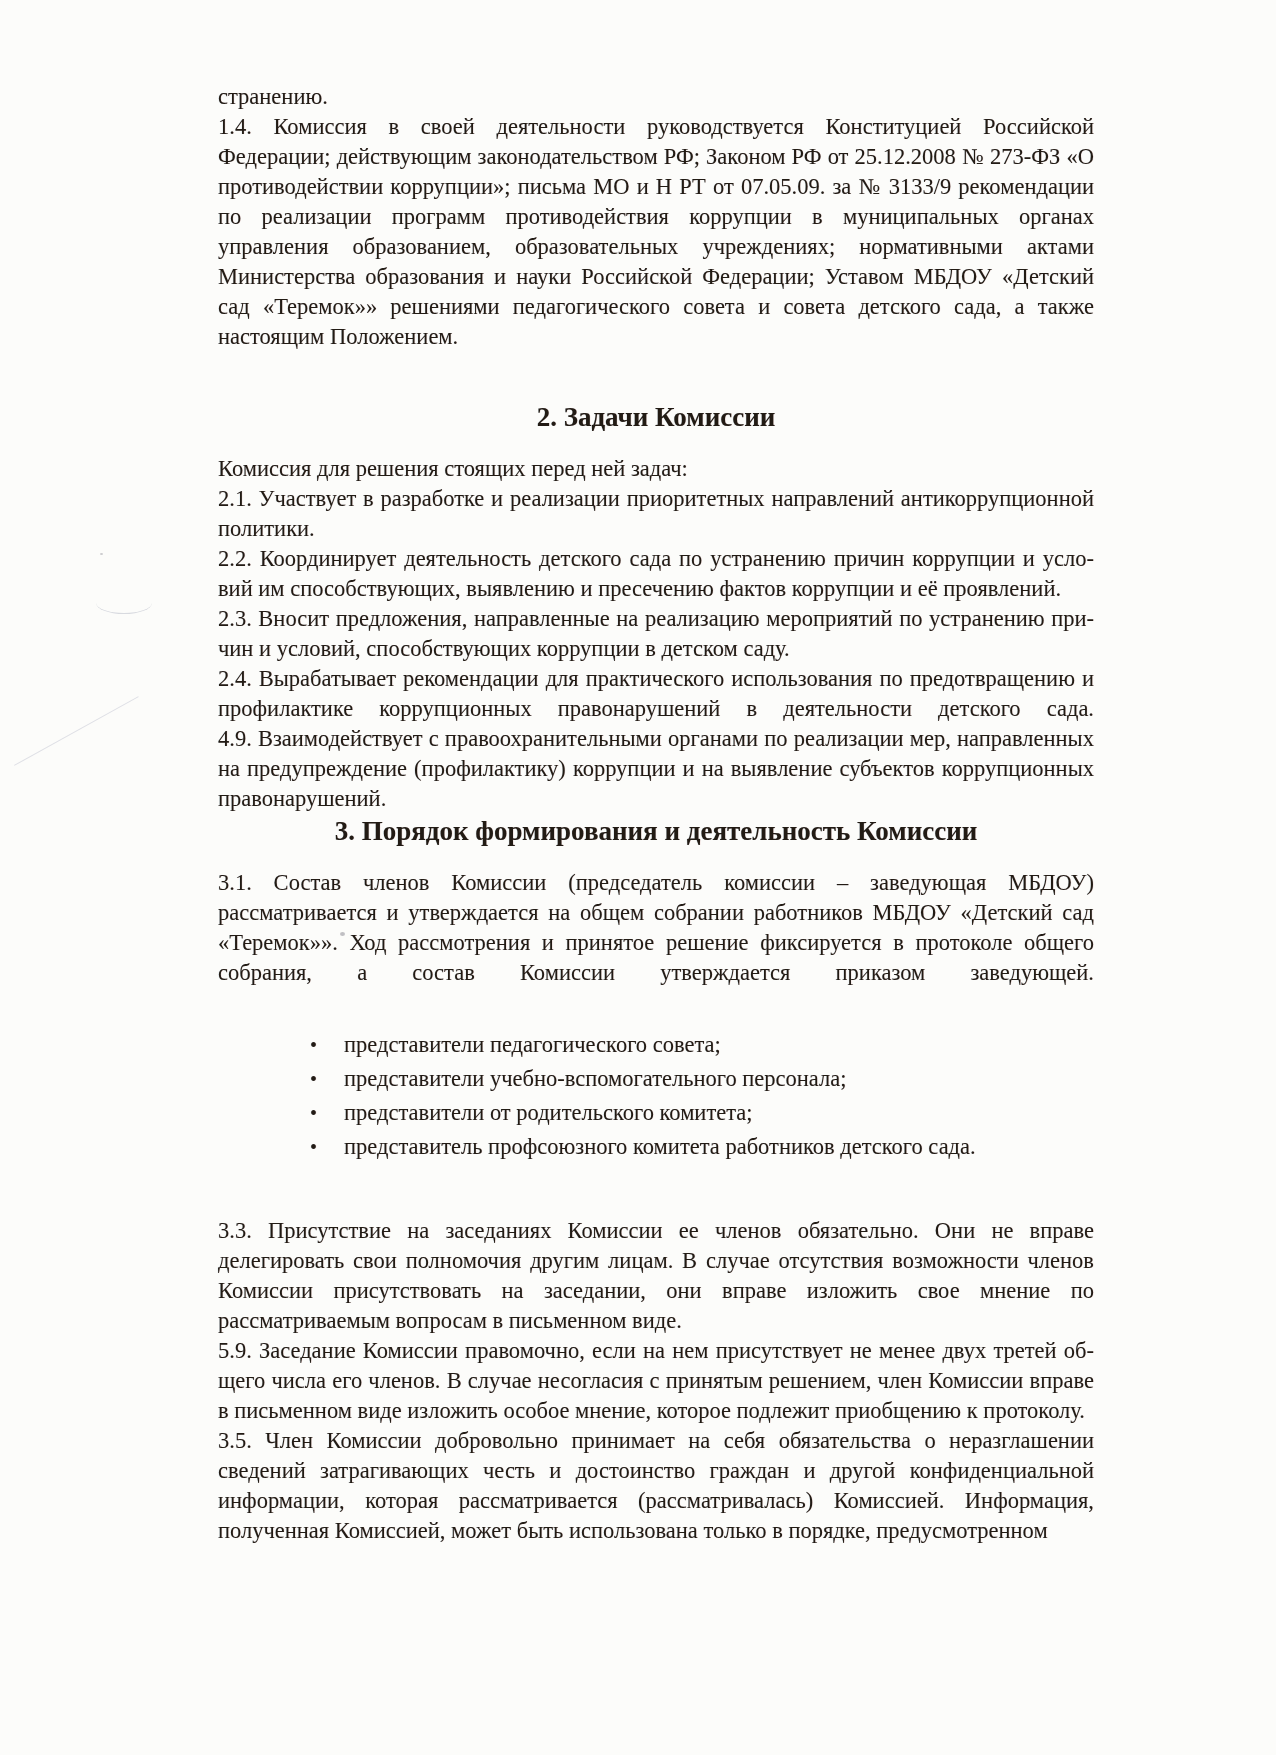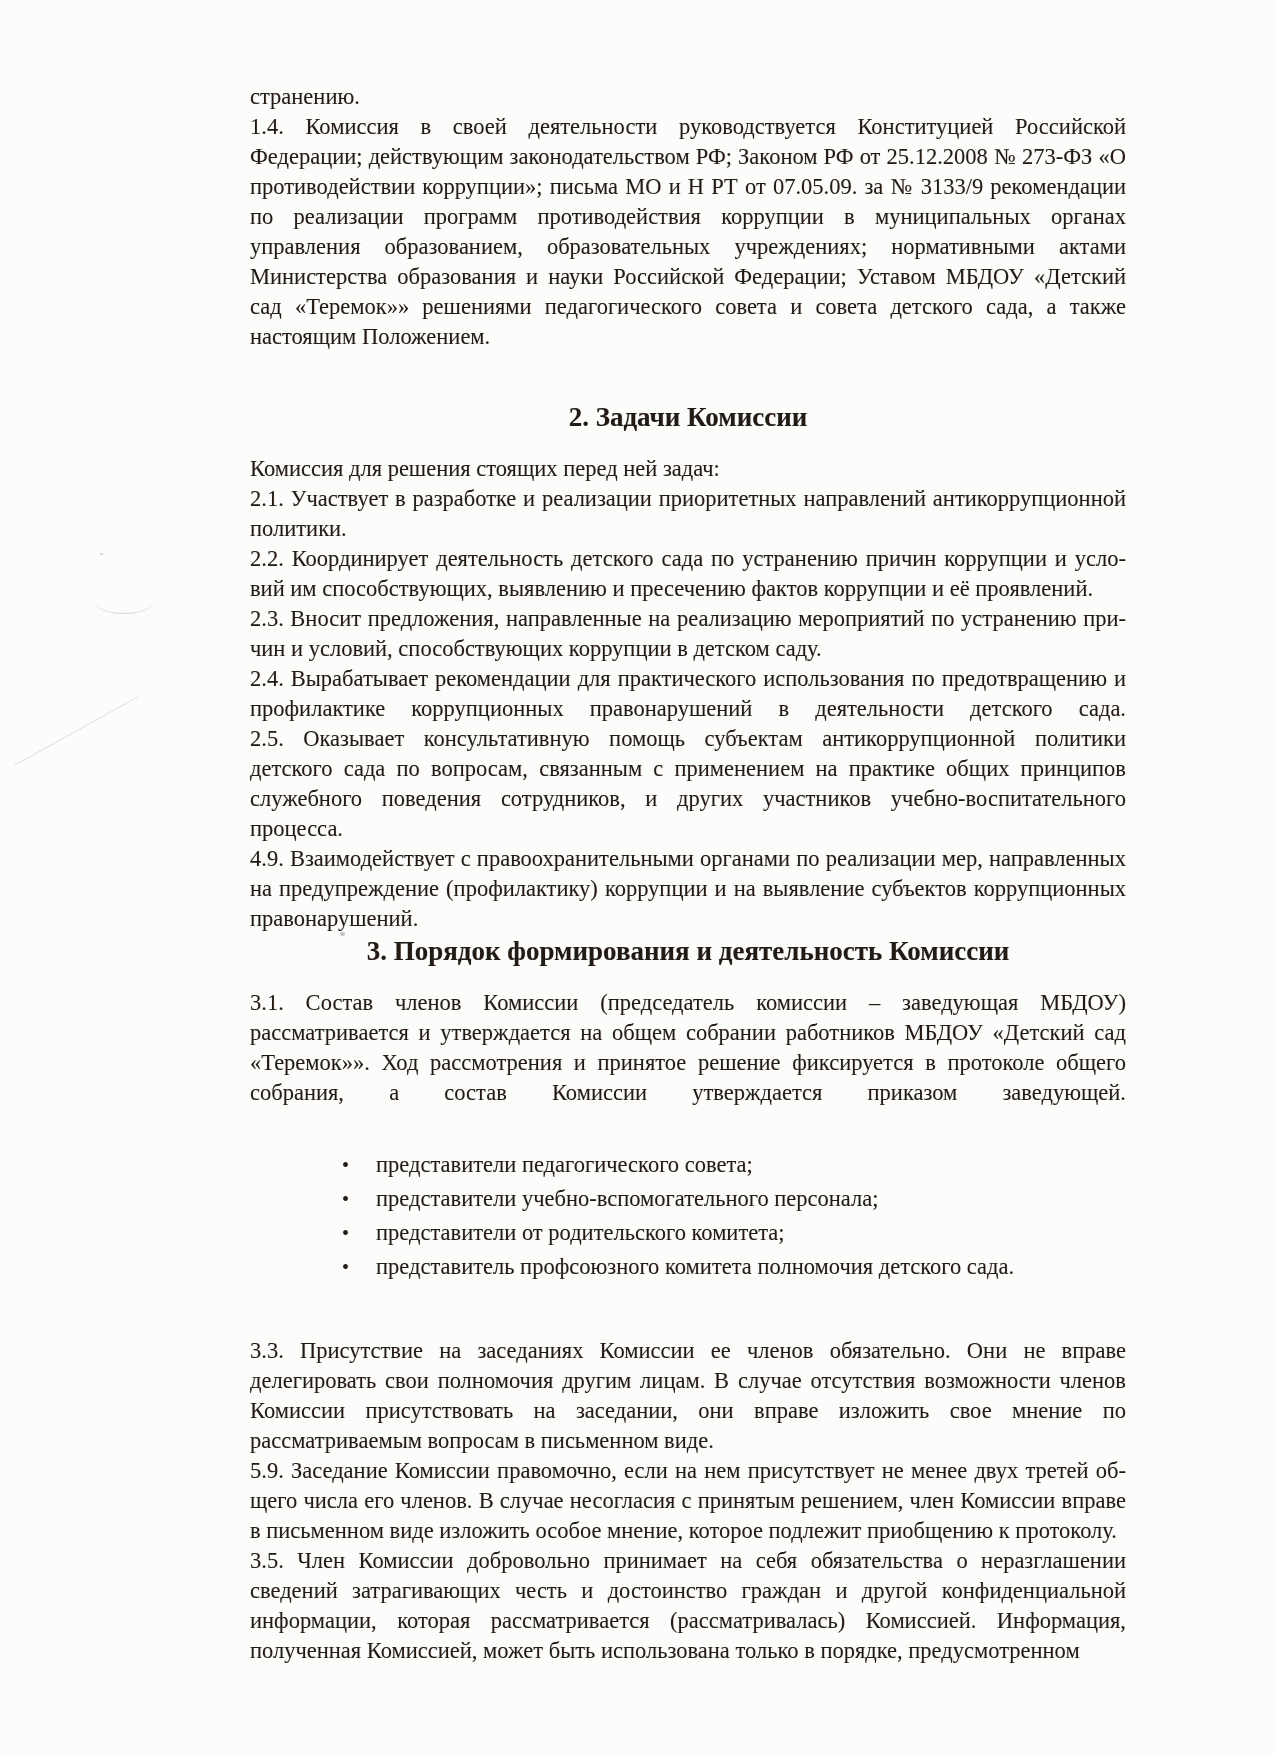--- a/index.html
+++ b/index.html
@@ -21,21 +21,20 @@
   .content {
     position: absolute;
     left: 218px;
     top: 82px;
     width: 876px;
     font-size: 22.5px;
     line-height: 30px;
     text-align: justify;
     
     text-shadow: 0.5px 0 rgba(170, 40, 40, 0.14), -0.5px 0 rgba(30, 110, 160, 0.14);
-    margin-left: 32px;
   }
 
   p.body { margin: 0; hyphens: manual; }
 
   .justify-last { text-align-last: justify; }
 
   h2.sec-heading {
     font-size: 27px;
     font-weight: bold;
     text-align: center;
@@ -115,21 +114,20 @@
     <p class="body">Комиссия для решения стоящих перед ней задач:</p>
 
     <p class="body">2.1.  Участвует в разработке и реализации приоритетных направлений  антикоррупцион­ной политики.</p>
 
     <p class="body">2.2.  Координирует деятельность детского сада по устранению причин коррупции и усло­вий им способствующих, выявлению и пресечению фактов коррупции и её проявлений.</p>
 
     <p class="body">2.3. Вносит предложения, направленные на реализацию мероприятий по устранению при­чин и условий, способствующих коррупции в детском саду.</p>
 
     <p class="body justify-last">2.4. Вырабатывает рекомендации для практического использования по предотвращению и профилактике коррупционных правонарушений в деятельности детского сада.</p>
 
-    <p class="body">2.5.  Оказывает консультативную помощь субъектам антикоррупционной политики детского сада по вопросам, связанным с применением на практике общих принципов служебного поведения сотрудников,  и других участников учебно-воспитательного процесса.</p>
 
     <p class="body">4.9. Взаимодействует с правоохранительными органами по реализации мер, направленных на предупреждение (профилактику) коррупции и на выявление субъектов коррупционных правонарушений.</p>
 
     <h2 class="sec-heading h3gap">3. Порядок формирования и деятельность Комиссии</h2>
 
     <p class="body justify-last">3.1.  Состав членов Комиссии (председатель комиссии – заведующая МБДОУ) рассматривается и утверждается на общем собрании работников МБДОУ «Детский сад «Теремок»». Ход рассмотрения и принятое решение фиксируется в протоколе общего собрания, а состав Комиссии утверждается приказом заведующей.</p>
 
 
     <ul class="members">
       <li class="member-row">
@@ -139,21 +137,21 @@
       <li class="member-row">
         <span class="bullet">•</span>
         <span class="member-text">представители учебно-вспомогательного персонала;</span>
       </li>
       <li class="member-row">
         <span class="bullet">•</span>
         <span class="member-text">представители от  родительского комитета;</span>
       </li>
       <li class="member-row">
         <span class="bullet">•</span>
-        <span class="member-text">представитель профсоюзного комитета полномочия детского сада.</span>
+        <span class="member-text">представитель профсоюзного комитета работников детского сада.</span>
       </li>
     </ul>
 
     <p class="body">3.3.  Присутствие на заседаниях Комиссии ее членов обязательно. Они не вправе делегировать свои полномочия другим лицам. В случае отсутствия возможности членов Комиссии присутствовать на заседании, они вправе изложить свое мнение по рассматриваемым вопросам в письменном виде.</p>
 
     <p class="body">5.9. Заседание Комиссии правомочно, если на нем присутствует не менее двух третей об­щего числа его членов. В случае несогласия с принятым решением, член Комиссии вправе в письменном виде изложить особое мнение, которое подлежит приобщению к протоколу.</p>
 
     <p class="body">3.5.  Член Комиссии добровольно принимает на себя обязательства о неразглашении сведений затрагивающих честь и достоинство граждан и другой конфиденциальной информации, которая рассматривается (рассматривалась) Комиссией. Информация, полученная Комиссией, может быть использована только в порядке, предусмотренном</p>
 
   </main>

